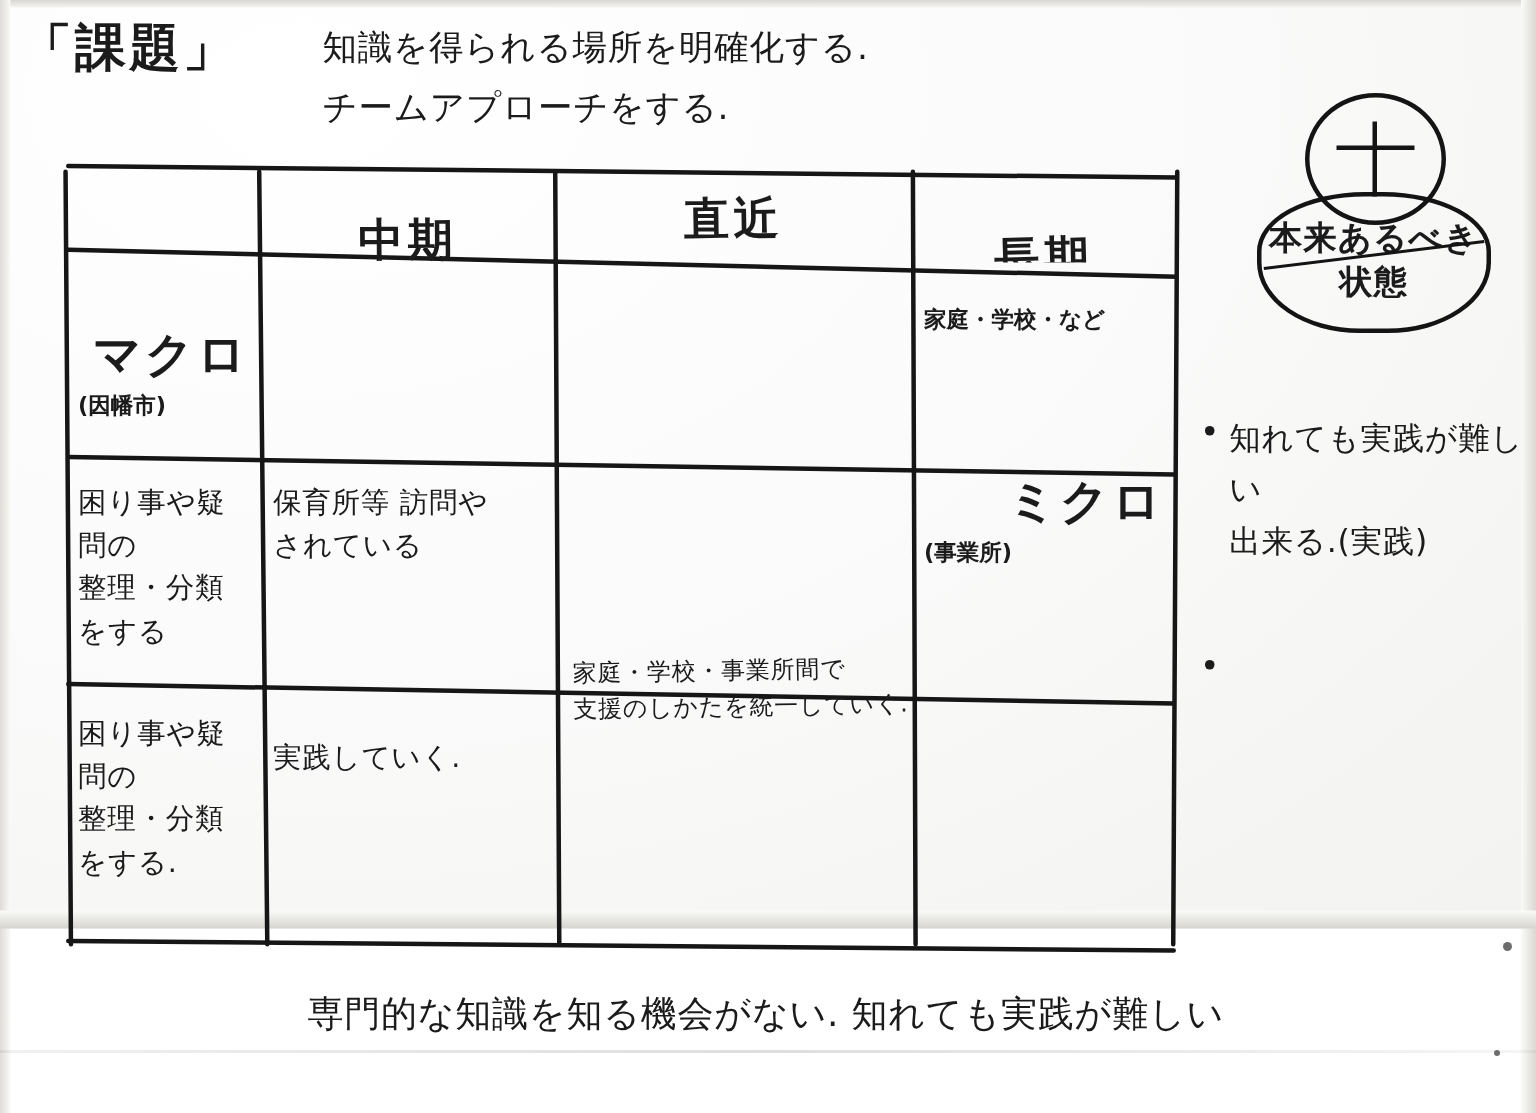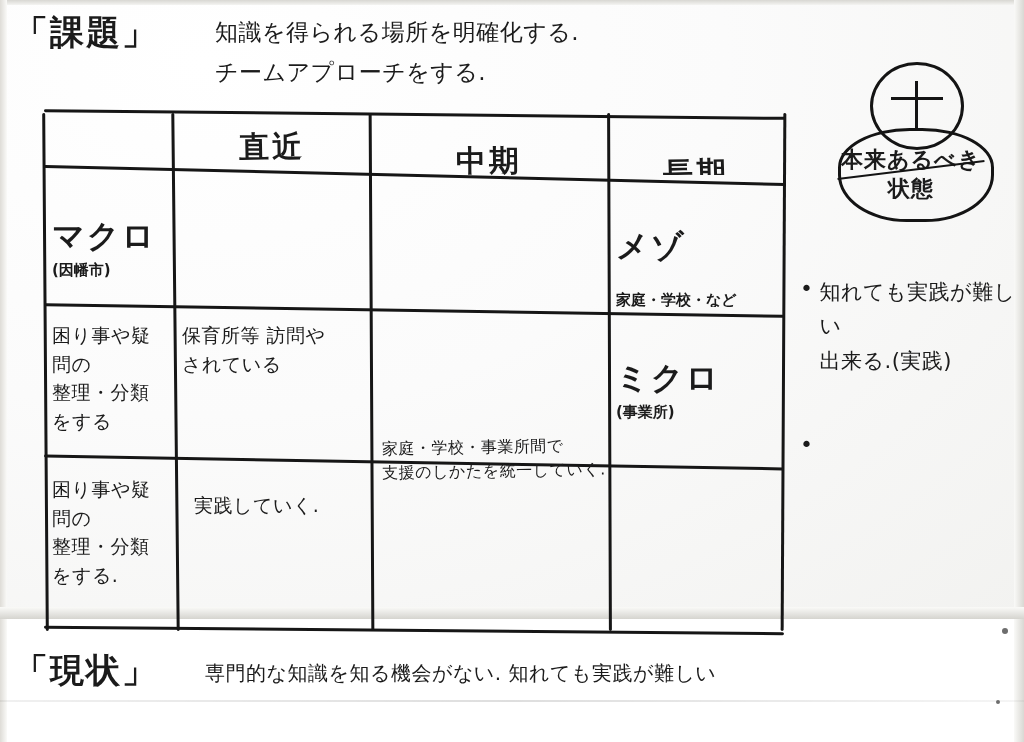--- a/index.html
+++ b/index.html
@@ -100,20 +100,21 @@
   .col-head {
     font-size: 30px;
     font-weight: bold;
     text-align: center;
     letter-spacing: 3px;
   }
   .row-head {
     font-size: 32px;
     font-weight: bold;
     letter-spacing: 2px;
+    text-align: right;
   }
   .row-sub {
     font-size: 15px;
     letter-spacing: 0px;
     margin-top: 2px;
     font-weight: bold;
   }
   .cell-text {
     font-size: 19px;
     line-height: 1.5;
@@ -138,21 +139,21 @@
     position: absolute; left: 42px; top: 16px; width: 3px; height: 50px; background: #141414;
   }
   #bubble-circle .plus-h {
     position: absolute; left: 18px; top: 32px; width: 52px; height: 3px; background: #141414;
   }
   #bubble-body {
     position: absolute; left: 0; top: 66px;
     width: 150px; height: 88px;
     border: 3px solid #141414;
     border-radius: 46% 46% 44% 44% / 42% 42% 50% 50%;
-    display: flex; align-items: center; justify-content: flex-start;
+    display: flex; align-items: center; justify-content: center;
     text-align: center;
   }
   #bubble-body .strikewrap {
     position: relative;
     font-size: 22px;
     font-weight: bold;
     line-height: 1.3;
     letter-spacing: 1px;
   }
   #bubble-body .strikewrap::after {
@@ -181,21 +182,21 @@
 
   
   #genjo-label {
     left: 14px; top: 648px;
     font-size: 34px;
     font-weight: bold;
     letter-spacing: 2px;
   }
   #genjo-text {
     left: 205px; top: 660px;
-    font-size: 20px;
+    font-size: 24px;
   }
 </style>
 </head>
 <body>
 
 <div id="sheet">
 
   <div class="paper-edge" id="edge-top"></div>
   <div class="paper-edge" id="edge-left"></div>
   <div class="paper-edge" id="edge-right"></div>
@@ -221,69 +222,68 @@
     <div class="rule v" style="left:326px; top:0px; height:518px; transform: rotate(-0.3deg);"></div>
     <div class="rule v" style="left:564px; top:0px; height:518px; transform: rotate(-0.2deg);"></div>
     <div class="rule v" style="left:738px; top:0px; height:518px; transform: rotate(0.3deg);"></div>
 
     <div class="cellgrid">
 
       <div class="cell">
         <span class="hw"></span>
       </div>
       <div class="cell">
+        <div class="hw col-head" style="margin-top:22px; transform: rotate(-0.5deg);">中期</div>
+      </div>
+      <div class="cell">
         <div class="hw col-head" style="margin-top:8px; transform: rotate(-1deg);">直近</div>
-      </div>
-      <div class="cell">
-        <div class="hw col-head" style="margin-top:22px; transform: rotate(-0.5deg);">中期</div>
       </div>
       <div class="cell">
         <div class="hw col-head" style="margin-top:34px; transform: rotate(-1.5deg);">長期</div>
       </div>
 
       <div class="cell">
         <div class="hw row-head" style="margin-top:34px;">マクロ</div>
         <div class="hw row-sub">(因幡市)</div>
       </div>
       <div class="cell">
         <div class="hw cell-text"></div>
       </div>
       <div class="cell">
         <div class="hw cell-text"></div>
       </div>
 
       <div class="cell">
-        <div class="hw row-head" style="margin-top:44px;">メゾ</div>
         <div class="hw row-sub">
           <span>家庭・学校・など</span><br>
           
         </div>
       </div>
       <div class="cell">
         <div class="hw cell-text" style="margin-top:8px;">困り事や疑問の
 整理・分類をする</div>
       </div>
       <div class="cell">
         <div class="hw cell-text" style="margin-top:8px;">保育所等 訪問や
 されている</div>
       </div>
       <div class="cell">
         <div class="hw cell-text"></div>
       </div>
 
       <div class="cell">
-        <div class="hw row-head" style="margin-top:44px;">ミクロ</div>
+        <div class="hw row-head" style="">ミクロ</div>
         <div class="hw row-sub">(事業所)</div>
       </div>
       <div class="cell">
         <div class="hw cell-text" style="margin-top:10px;">困り事や疑問の
 整理・分類をする.</div>
       </div>
       <div class="cell">
-        <div class="hw cell-text" style="margin-top:26px;margin-left:12px;">実践していく.</div>
+        <div class="hw cell-text" style="margin-top:26px;">実践していく.</div>
       </div>
     </div>
 
     <div class="abs hw cell-text small" style="left:338px; top:322px; width:250px; transform: rotate(-1deg);">家庭・学校・事業所間で
 支援のしかたを統一していく.</div>
   </div>
 
   <div class="abs" id="ideal-bubble">
     <div id="bubble-circle">
       <div class="plus-v"></div>
@@ -299,16 +299,15 @@
     <div class="bullet">
       <span class="dot">•</span>
       <span>知れても実践が難しい
 出来る.(実践)</span>
     </div>
     <div class="bullet">
       <span class="dot">•</span>
     </div>
   </div>
 
-  <div class="abs hw hw-bold" id="genjo-label">「現状」</div>
   <div class="abs hw" id="genjo-text">専門的な知識を知る機会がない. 知れても実践が難しい</div>
 
 </div>
 
 </body></html>

